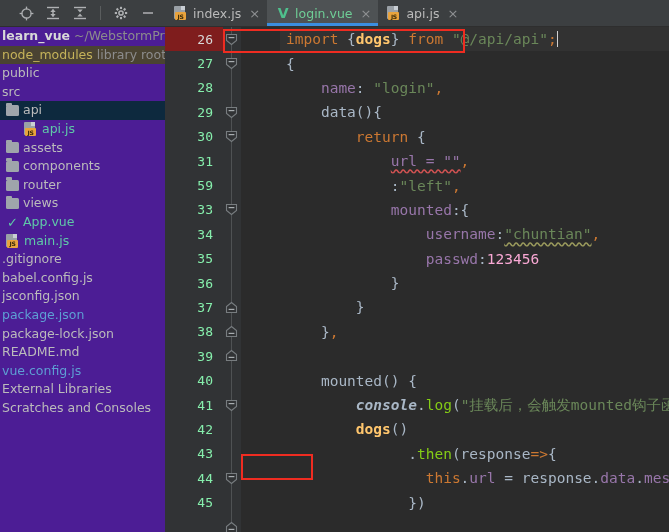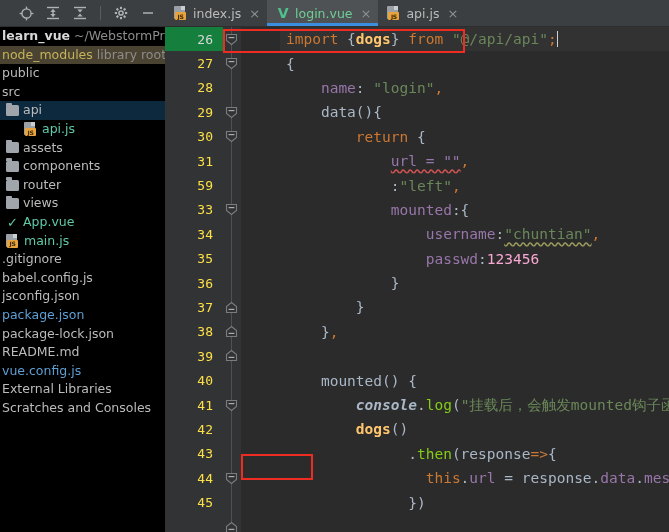--- a/index.html
+++ b/index.html
@@ -101,21 +101,21 @@
     color: #4fc08d; font-size: 14px; font-weight: bold;
     line-height: 1;
   }
 
   
   .body-row { display: flex; flex: 1 1 auto; min-height: 0; }
 
   
   .sidebar {
     width: 165px; flex: 0 0 165px;
-    background: #000000;
+    background: #4c1d95;
     overflow: hidden;
     position: relative;
     font-size: 12.5px;
     color: #bbbbbb;
   }
   .sb-scroll {
     position: absolute;
     left: -20px;          
     top: 0; width: 200px;
   }
@@ -166,24 +166,24 @@
     width: 58px; flex: 0 0 58px;
     background: #313335;
     position: relative;
   }
   .ln {
     height: 24.4px;
     display: flex; align-items: center;
     justify-content: flex-end;
     padding-right: 10px;
     font-size: 13px;
-    color: #fde047;
+    color: #86efac;
     font-family: "DejaVu Sans Mono", monospace;
   }
-  .ln.current { color: #d8d8d8; background: #15803d; }
+  .ln.current { color: #d8d8d8; background: #7f1d1d; }
 
   .fold-col {
     width: 18px; flex: 0 0 18px;
     background: #313335;
     position: relative;
   }
   .fold-line {
     position: absolute; left: 8px; top: 0; bottom: 0;
     width: 1px; background: #4f5254;
   }

